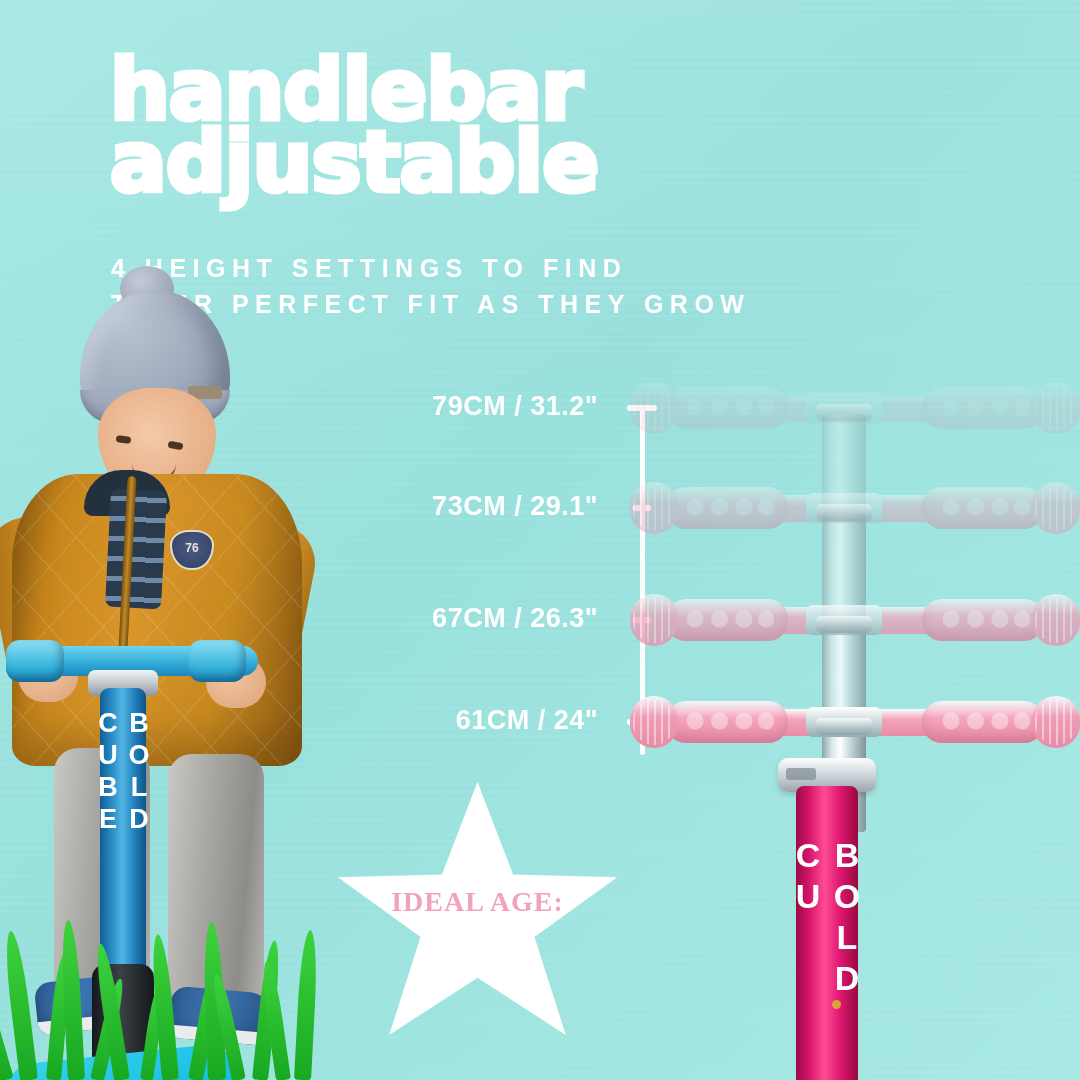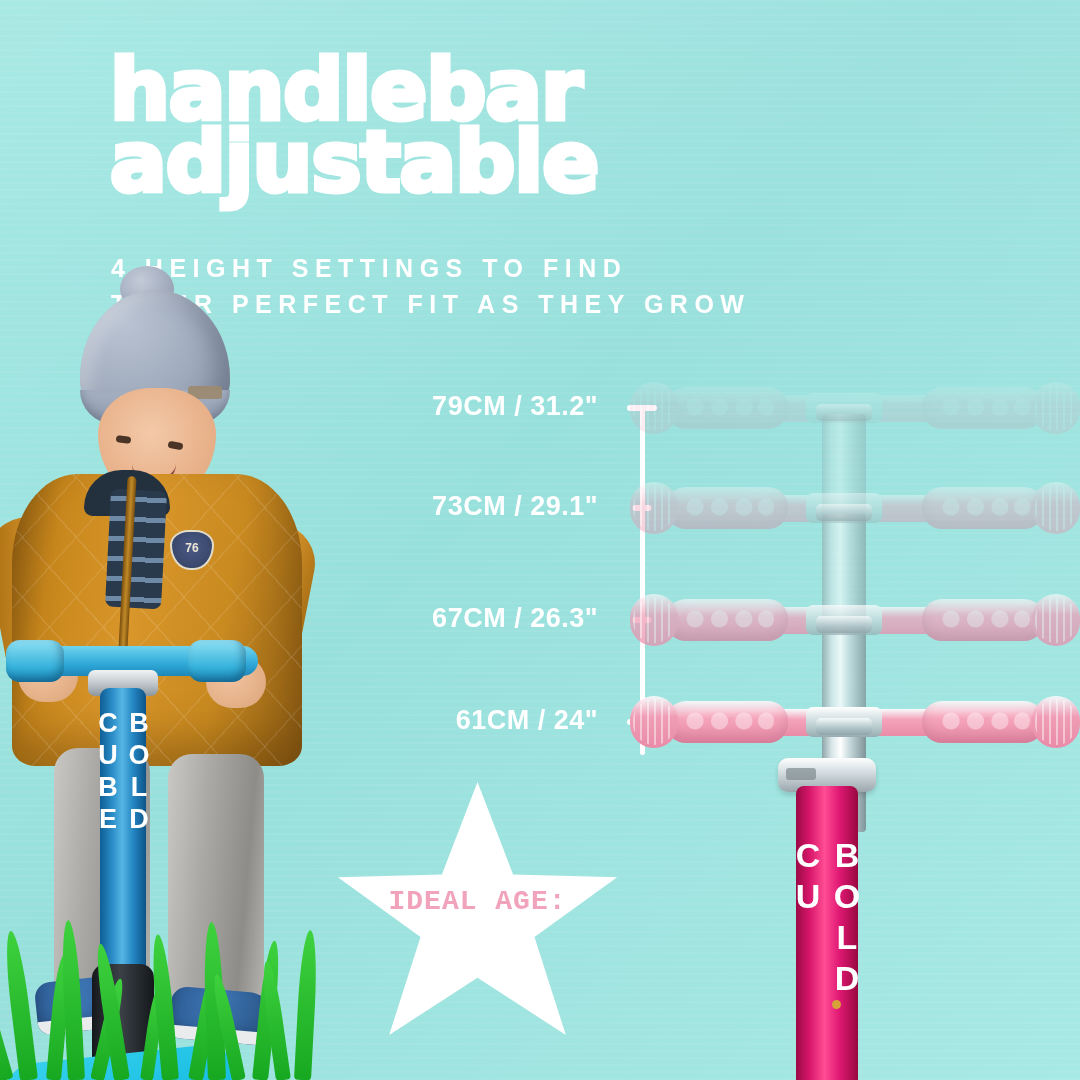--- a/index.html
+++ b/index.html
@@ -210,21 +210,21 @@
   #pinkscrew{ position:absolute; left:832px; top:1000px; width:9px; height:9px;
       border-radius:50%; background:#D8A23A; }
 
   
   #star{ position:absolute; left:335px; top:782px; width:285px; height:272px; }
   #star .shape{ position:absolute; inset:0; background:#FFFFFF;
       clip-path: polygon(50% 0%, 62.5% 34%, 99% 35%, 70% 57%, 81% 93%, 50% 72%, 19% 93%, 30% 57%, 1% 35%, 37.5% 34%);
       filter: drop-shadow(0 0 1px rgba(255,255,255,.9)); }
   #star .inner{ position:absolute; left:0; right:0; top:104px; text-align:center; }
   #star .l1{ color:#F0A3BB; font-size:28px; font-weight:700; letter-spacing:1px;
-      font-family:Liberation Mono, monospace; }
+      font-family:Liberation Serif, serif; }
   #star .l2{ color:#F0A3BB; font-size:28px; font-weight:700; letter-spacing:1px; margin-top:14px;
       font-family:"Liberation Sans",sans-serif; }
 </style>
 </head>
 <body>
 
 <div id="stage">
 
   <div id="headline">
     <div class="h-line">handlebar</div>

